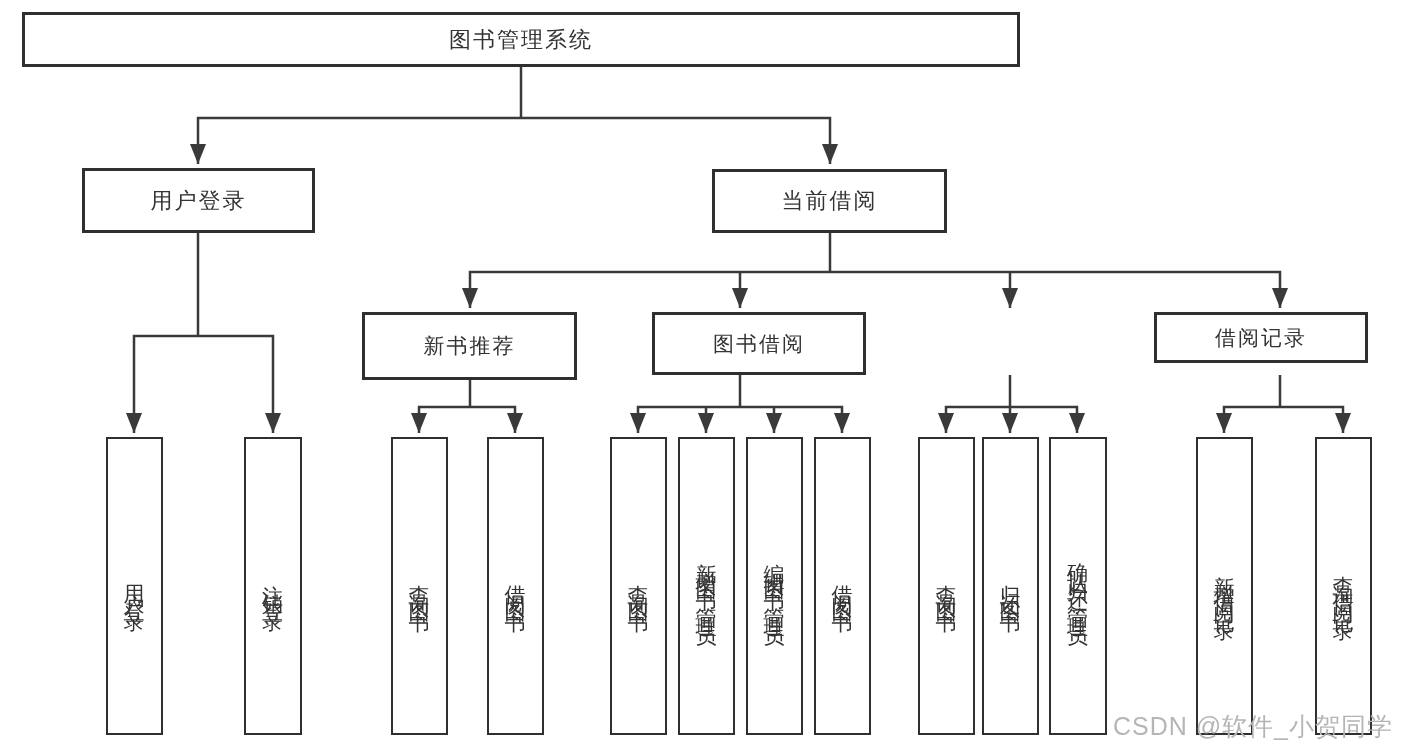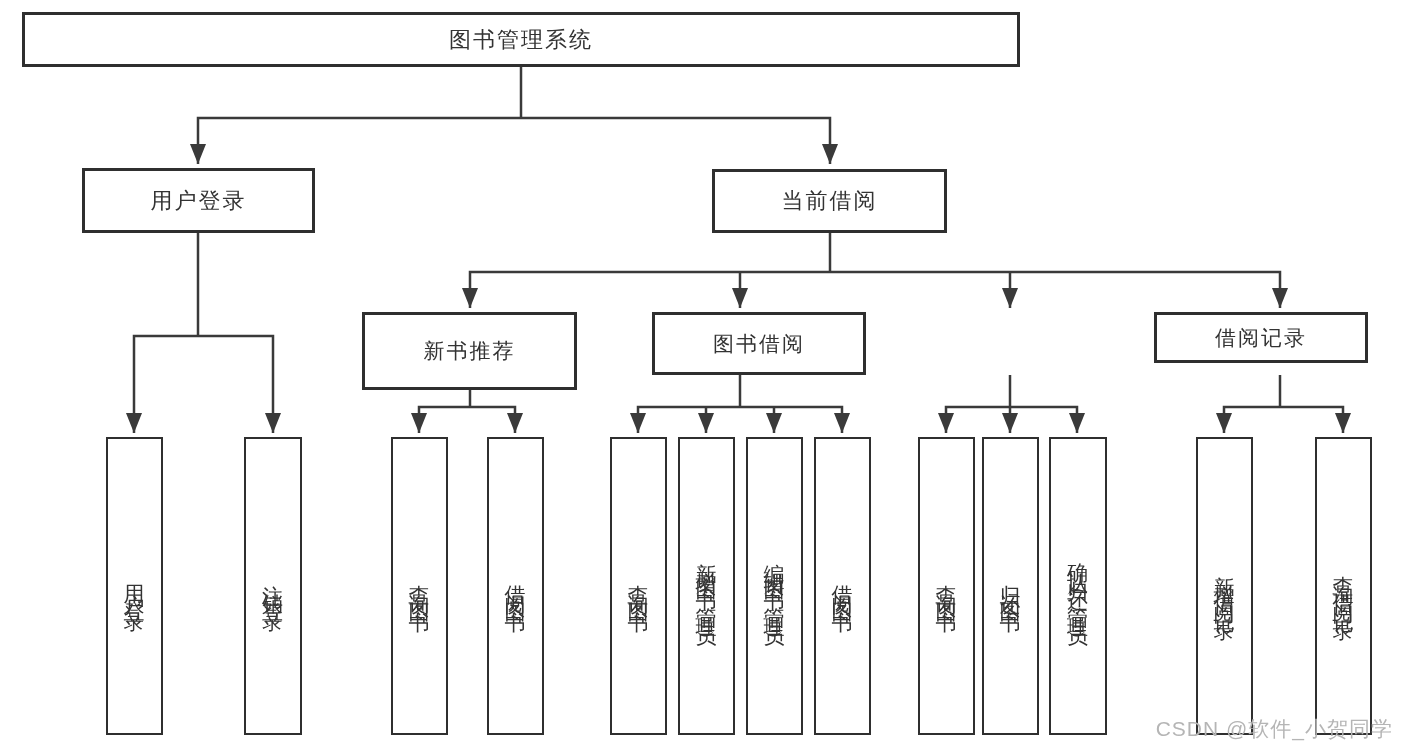--- a/index.html
+++ b/index.html
@@ -13,21 +13,21 @@
     display:flex;align-items:center;justify-content:center;
   }
   .hlabel{font-size:22px;letter-spacing:2px;color:#333333;white-space:nowrap;font-family:Liberation Mono, monospace;}
   .lvl3 .hlabel{font-size:21px;}
   .vbox{border-width:2.5px;}
   .vtext{
     writing-mode:vertical-rl;text-orientation:mixed;
     font-size:21px;letter-spacing:9px;color:#333333;line-height:1;
   }
   .watermark{
-    position:absolute;right:12px;bottom:4px;font-size:21px;letter-spacing:1px;
+    position:absolute;right:12px;bottom:4px;font-size:25px;letter-spacing:1px;
     color:#b5b5b5;white-space:nowrap;
   }
 </style>
 </head>
 <body>
 
 <div class="canvas">
 
   <svg class="connectors" viewBox="0 0 1405 747" fill="none">
     <defs>
@@ -69,21 +69,21 @@
     <span class="hlabel">图书管理系统</span>
   </div>
 
   <div class="box" style="left:82px;top:168px;width:233px;height:65px">
     <span class="hlabel">用户登录</span>
   </div>
   <div class="box" style="left:712px;top:169px;width:235px;height:64px">
     <span class="hlabel">当前借阅</span>
   </div>
 
-  <div class="box lvl3" style="left:362px;top:312px;width:215px;height:78px">
+  <div class="box lvl3" style="left:362px;top:312px;width:215px;height:68px">
     <span class="hlabel">新书推荐</span>
   </div>
   <div class="box lvl3" style="left:652px;top:312px;width:214px;height:63px">
     <span class="hlabel">图书借阅</span>
   </div>
   <div class="box lvl3" style="left:1154px;top:312px;width:214px;height:51px">
     <span class="hlabel">借阅记录</span>
   </div>
 
   <div class="box vbox" style="left:106px;top:437px;width:57px;height:298px">

